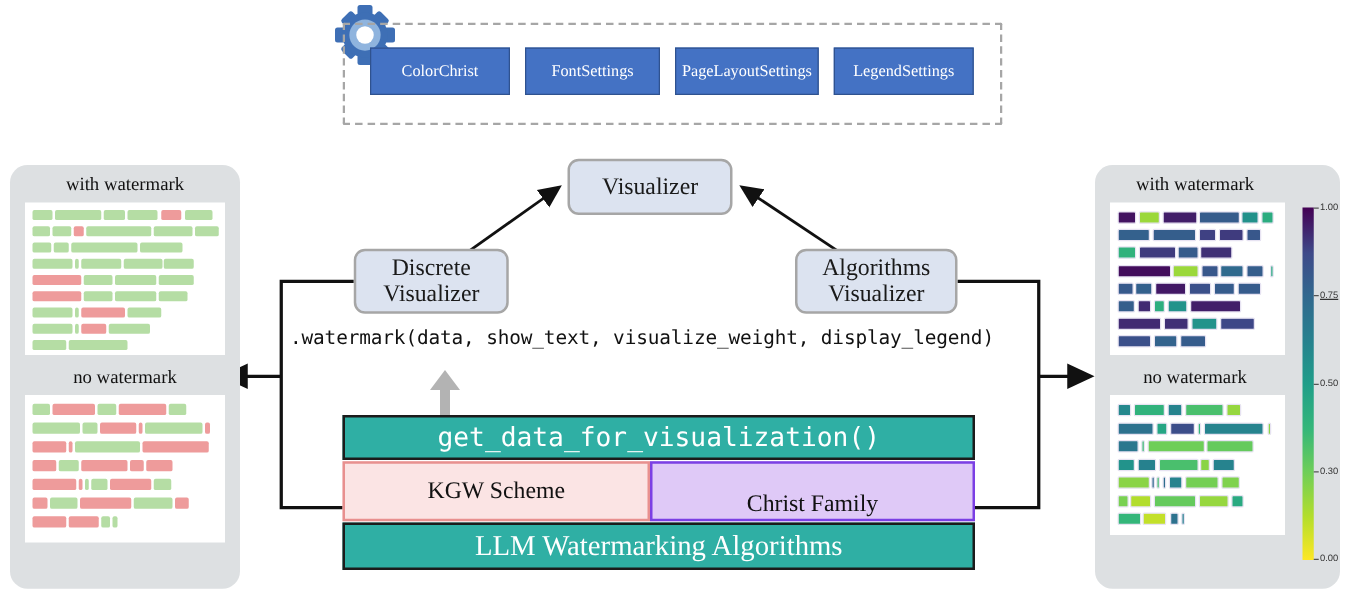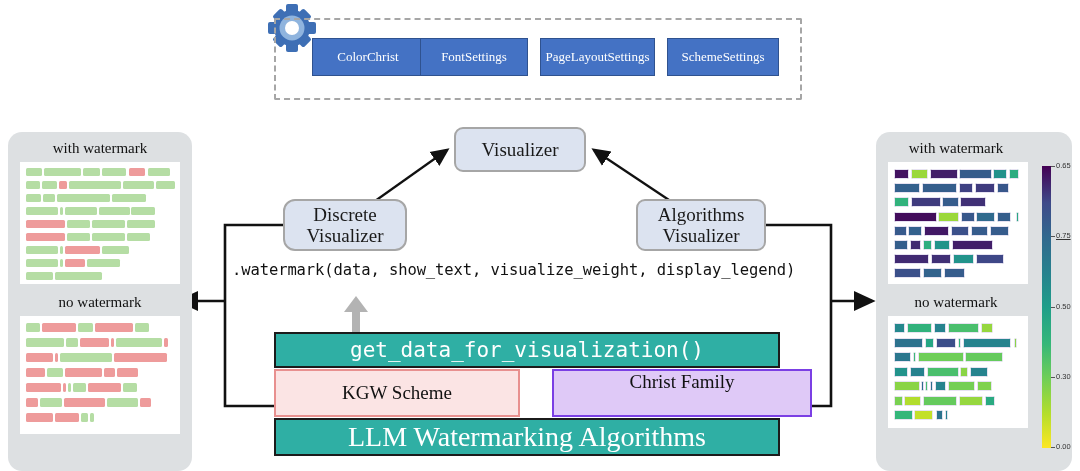--- a/index.html
+++ b/index.html
@@ -9,56 +9,56 @@
 
   
   #settings-panel{left:274px;top:18px;width:528px;height:82px;
        border:2px dashed #a6a6a6;border-radius:2px;box-sizing:border-box;}
   #gear-icon{left:266px;top:2px;width:52px;height:52px;}
   .setting-btn{position:absolute;top:38px;height:38px;
        background:#4472C4;border:1px solid #2F528F;color:#ffffff;
        font-family:"Liberation Serif",serif;font-size:13px;line-height:1.25;
        display:flex;align-items:center;justify-content:center;text-align:center;
        box-sizing:border-box;}
-  #btn-color{left:312px;width:112px;}
+  #btn-color{left:296px;width:112px;}
   #btn-font{left:420px;width:108px;}
   #btn-page{left:540px;width:115px;}
   #btn-legend{left:667px;width:112px;}
 
   
   .node{position:absolute;background:#DCE3F0;border:2px solid #A6A6A6;
        border-radius:9px;display:flex;align-items:center;justify-content:center;
        text-align:center;font-family:"Liberation Serif",serif;
        font-size:19px;color:#1a1a1a;line-height:1.12;box-sizing:border-box;}
   #node-visualizer{left:454px;top:127px;width:132px;height:45px;}
-  #node-discrete{left:283px;top:199px;width:124px;height:52px;border-radius:12px;}
+  #node-discrete{left:283px;top:199px;width:124px;height:52px;}
   #node-continuous{left:636px;top:199px;width:130px;height:52px;}
 
   
   #code-line{left:232px;top:261px;width:620px;height:26px;
        font-family:"DejaVu Sans Mono",monospace;font-size:15.5px;
        color:#111;white-space:nowrap;letter-spacing:-0.1px;}
 
   
   #algo-top{left:274px;top:332px;width:506px;height:36px;background:#2FAFA4;
        border:2px solid #1b1b1b;box-sizing:border-box;
        display:flex;align-items:center;justify-content:center;
        font-family:"DejaVu Sans Mono",monospace;font-size:21px;color:#ffffff;}
   #algo-kgw{left:274px;top:369px;width:246px;height:48px;background:#FBE4E4;
        border:2px solid #E8908F;box-sizing:border-box;
        display:flex;align-items:center;justify-content:center;
        font-family:"Liberation Serif",serif;font-size:19px;color:#111;}
   #algo-christ{left:520px;top:369px;width:260px;height:48px;background:#DFC9F7;
        border:2px solid #7B3FE4;box-sizing:border-box;
-       display:flex;align-items:flex-start;justify-content:center;
-       font-family:"Liberation Serif",serif;font-size:19px;color:#111;margin-left:32px;}
+       display:flex;align-items:flex-end;justify-content:center;
+       font-family:"Liberation Serif",serif;font-size:19px;color:#111;}
   #algo-bottom{left:274px;top:418px;width:506px;height:38px;background:#2FAFA4;
        border:2px solid #1b1b1b;box-sizing:border-box;
        display:flex;align-items:center;justify-content:center;
-       font-family:"Liberation Serif",serif;font-size:28px;color:#ffffff;}
+       font-family:"Liberation Serif",serif;font-size:23px;color:#ffffff;}
 
   
   .panel{position:absolute;background:#DDE0E2;border-radius:14px;}
   #panel-left{left:8px;top:132px;width:184px;height:339px;}
   #panel-right{left:876px;top:132px;width:196px;height:339px;}
   .panel-title{position:absolute;width:100%;text-align:center;
        font-family:"Liberation Serif",serif;font-size:15px;color:#111;}
   .viz-card{position:absolute;background:#ffffff;overflow:hidden;}
 
   .tok{position:absolute;border-radius:1.5px;}
@@ -123,21 +123,21 @@
 </div>
 <div class="setting-btn" id="btn-font">
   <span>Font</span>
   <span>Settings</span>
 </div>
 <div class="setting-btn" id="btn-page">
   <span>PageLayout</span>
   <span>Settings</span>
 </div>
 <div class="setting-btn" id="btn-legend">
-  <span>Scheme</span>
+  <span>Legend</span>
   <span>Settings</span>
 </div>
 
 <div class="node" id="node-visualizer">
   <span>Visualizer</span>
 </div>
 <div class="node" id="node-discrete">
   <span><span>Discrete</span><br>
   <span>Visualizer</span></span>
 </div>
@@ -324,21 +324,21 @@
       <div class="tok-c" style="left: 6px; top: 94px; width: 18.7px; height: 10px; background: rgb(52, 182, 122);"></div>
       <div class="tok-c" style="left: 26.4px; top: 94px; width: 18.7px; height: 10px; background: rgb(195, 224, 42);"></div>
       <div class="tok-c" style="left: 47.65px; top: 94px; width: 7.65px; height: 10px; background: rgb(45, 114, 142);"></div>
       <div class="tok-c" style="left: 57px; top: 94px; width: 3.4px; height: 10px; background: rgb(38, 129, 142);"></div>
     </div>
 </div>
 
 <div id="colorbar"></div>
 
 <div class="cb-tick" style="top: 166px;"></div>
-<div class="cb-lab" style="top: 161px;">0.65</div>
+<div class="cb-lab" style="top: 161px;">1.00</div>
 <div class="cb-tick" style="top: 236.25px;"></div>
 <div class="cb-lab" style="top: 231.25px; text-decoration: underline;">0.75</div>
 <div class="cb-tick" style="top: 306.5px;"></div>
 <div class="cb-lab" style="top: 301.5px;">0.50</div>
 <div class="cb-tick" style="top: 376.75px;"></div>
 <div class="cb-lab" style="top: 371.75px;">0.30</div>
 <div class="cb-tick" style="top: 447px;"></div>
 <div class="cb-lab" style="top: 442px;">0.00</div>
 
 </body></html>

